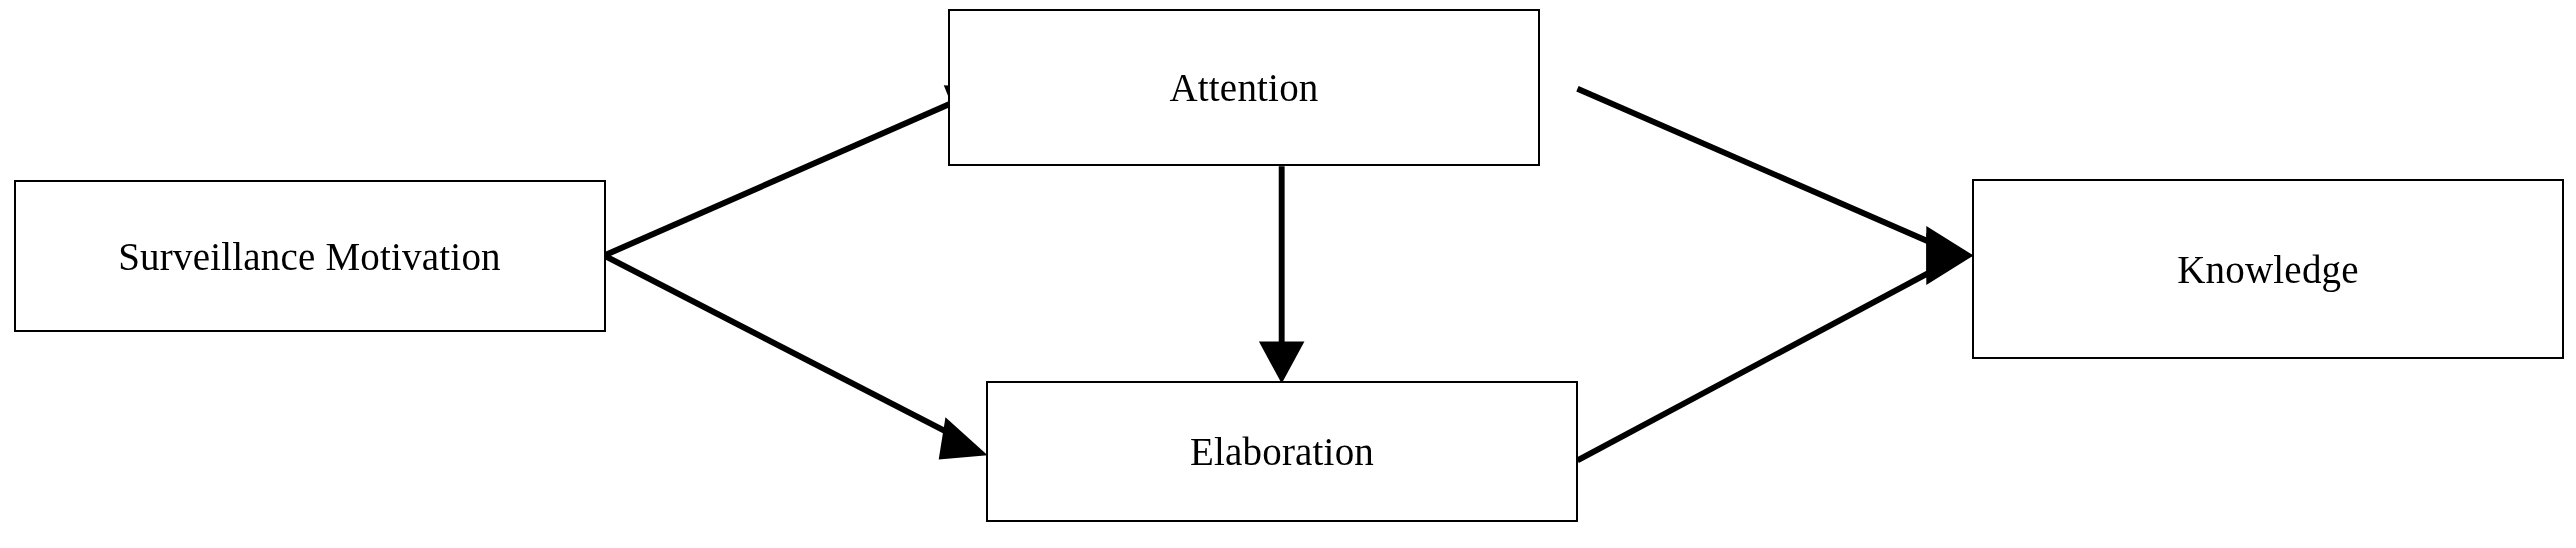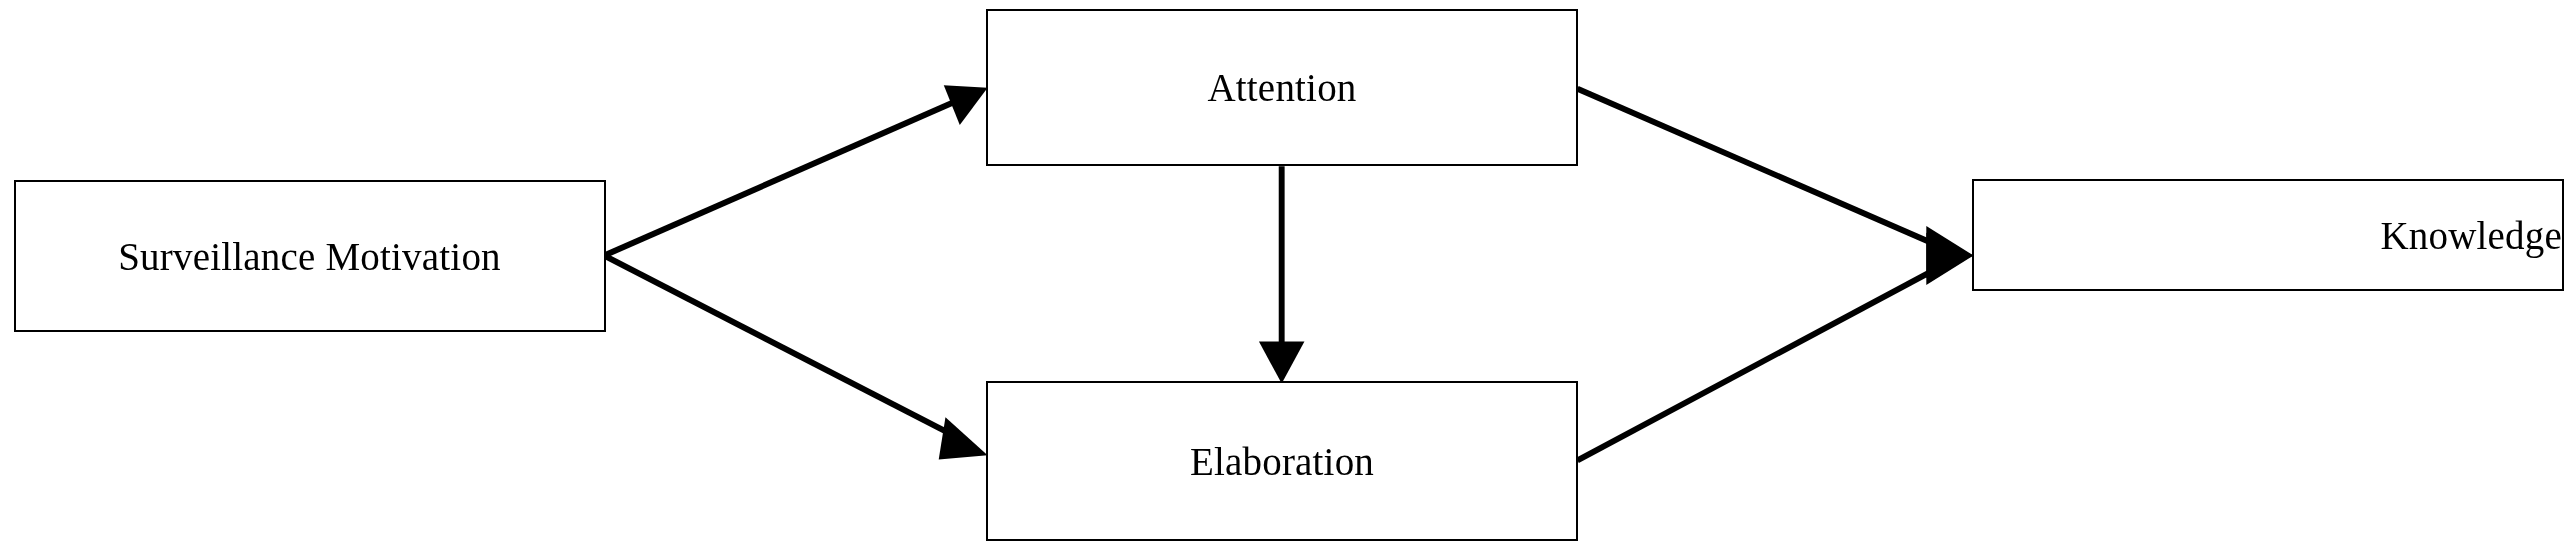--- a/index.html
+++ b/index.html
@@ -42,37 +42,36 @@
     letter-spacing: 0.2px;
   }
   #node-surveillance-motivation {
     left: 13.5px;
     top: 180px;
     width: 592px;
     height: 152px;
     text-align: center;
   }
   #node-attention {
-    left: 986px;
+    left: 948px;
     top: 9.3px;
     width: 592px;
     height: 157px;
   }
   #node-elaboration {
     left: 986px;
     top: 381px;
     width: 592px;
-    height: 160px;
+    height: 141px;
   }
   #node-knowledge {
     left: 1972px;
     top: 179px;
     width: 592px;
-    height: 112px;
-    justify-content: flex-end;
+    height: 180px;
   }
 </style>
 </head>
 <body>
 
 <div id="diagram-root">
 
   <svg id="edge-layer" viewBox="0 0 3057 651" width="2576" height="549" xmlns="http://www.w3.org/2000/svg">
 
     <g>

